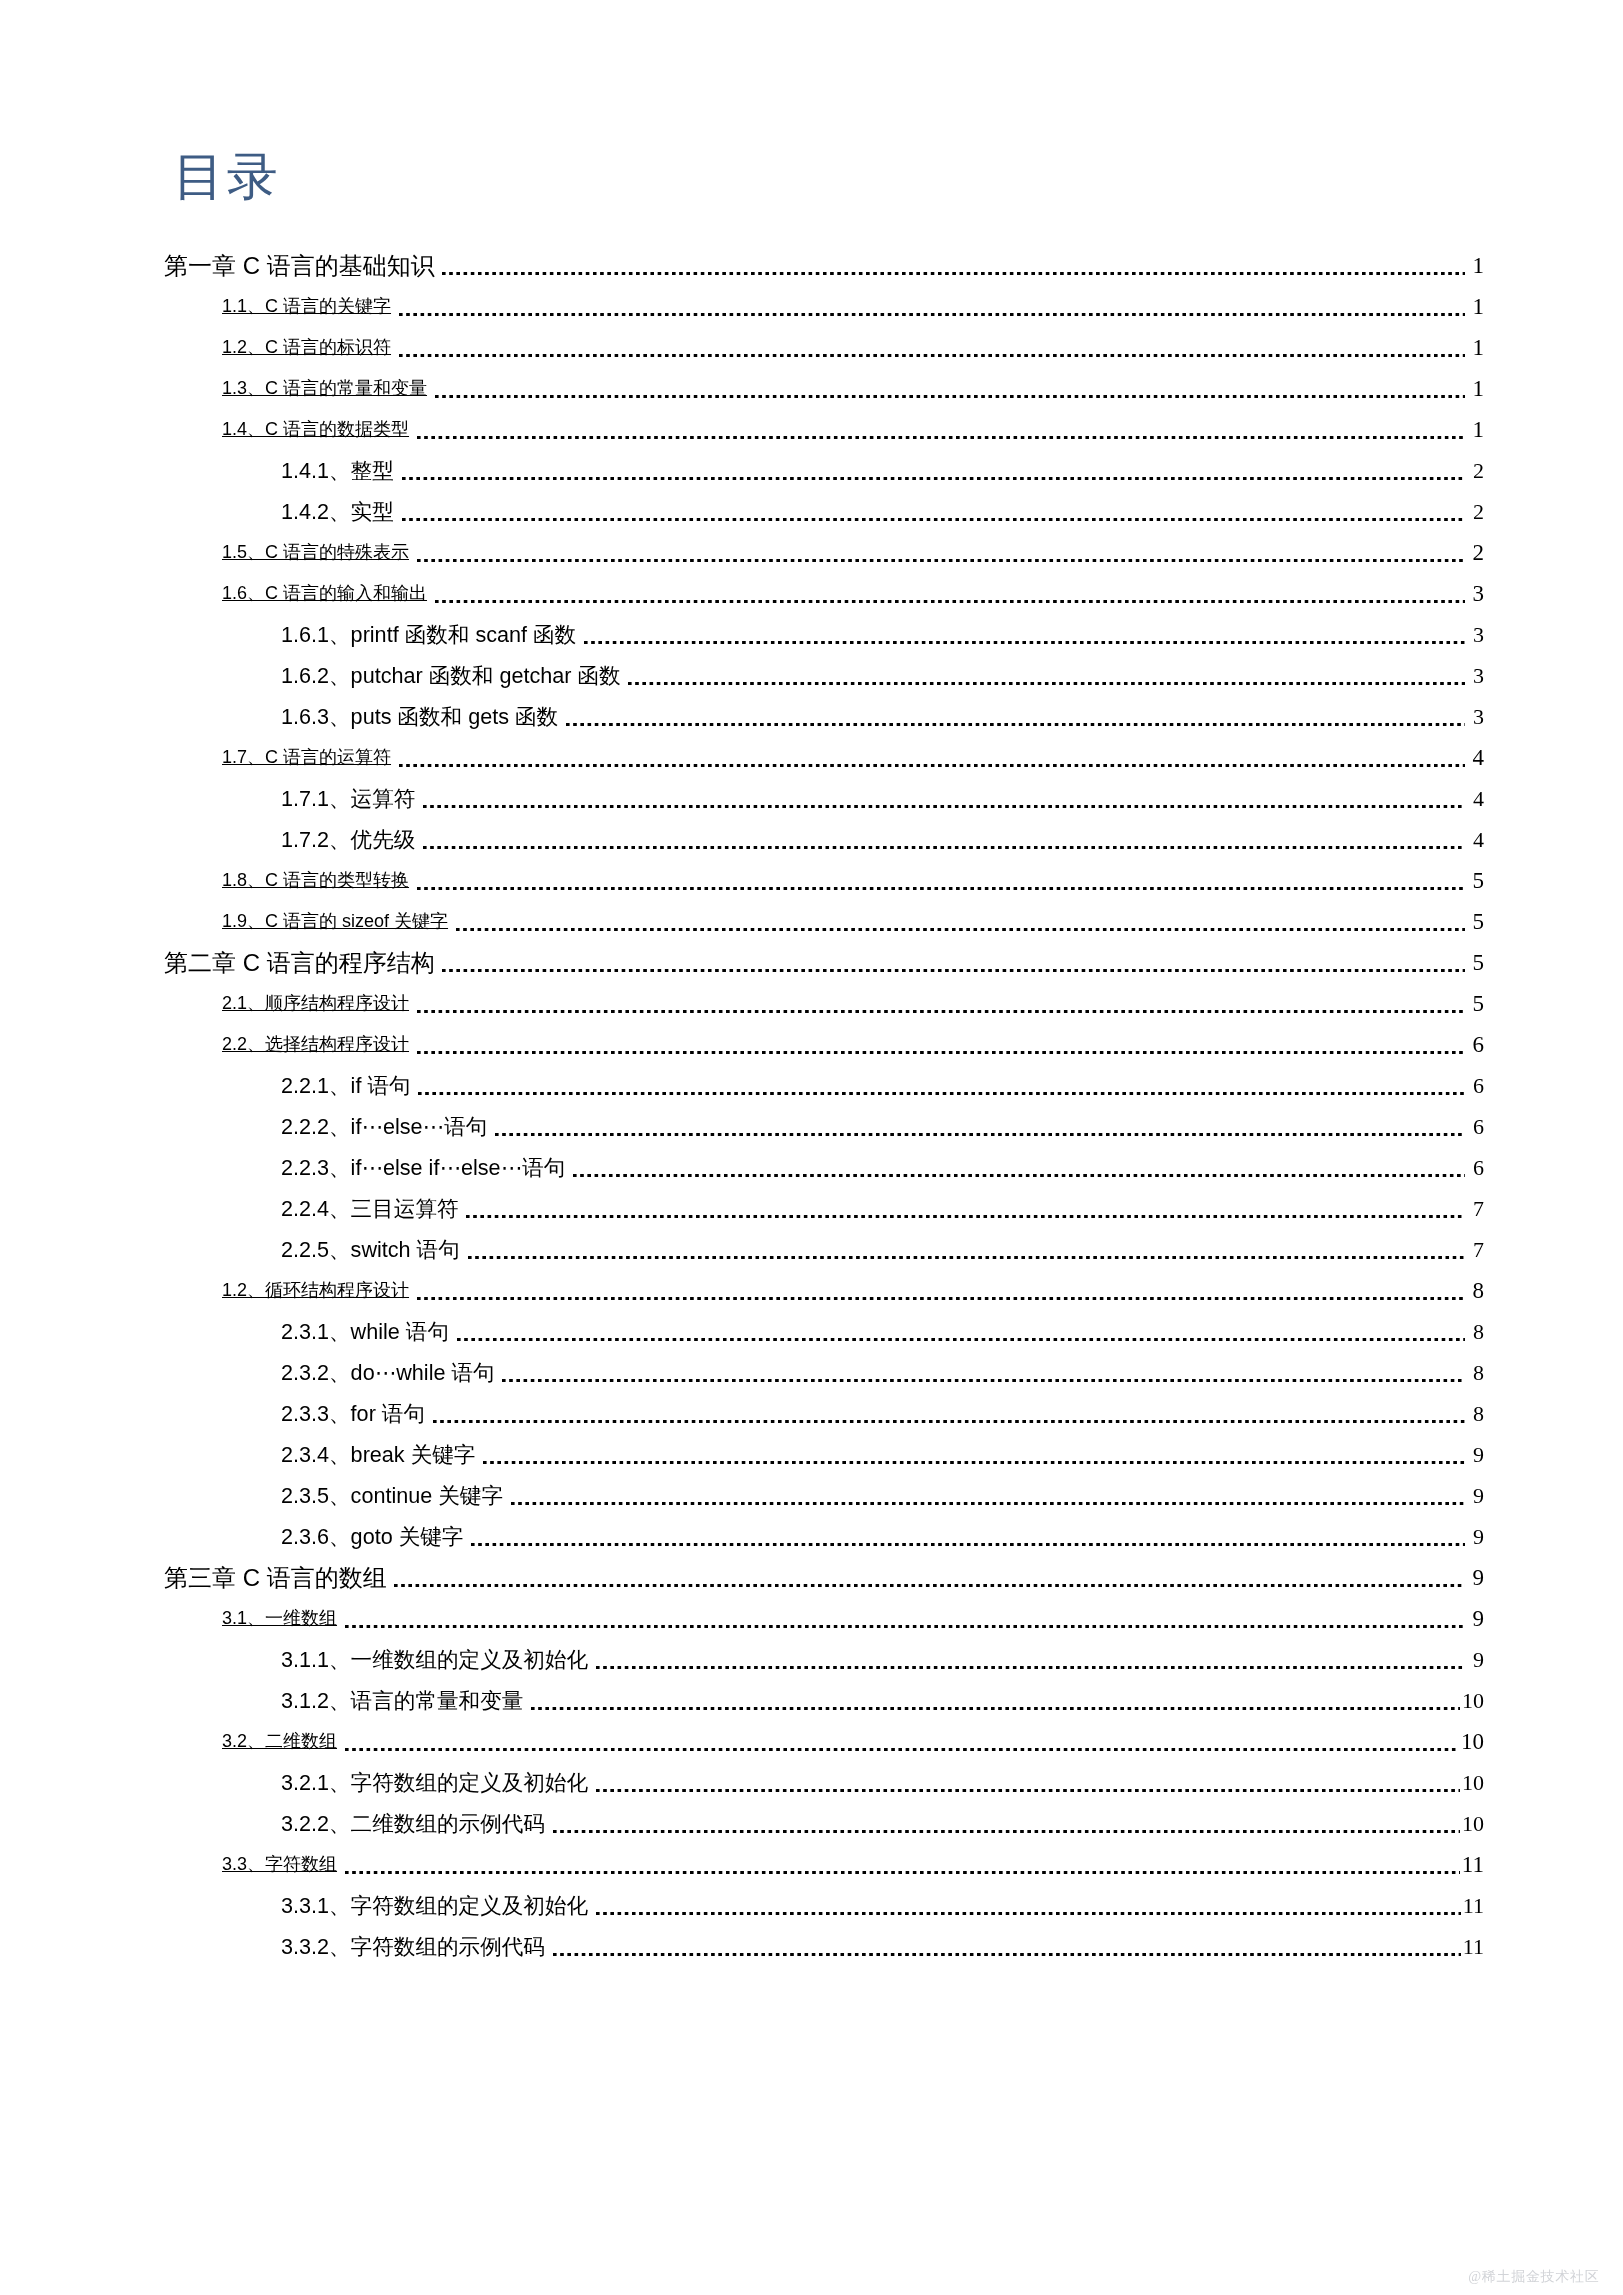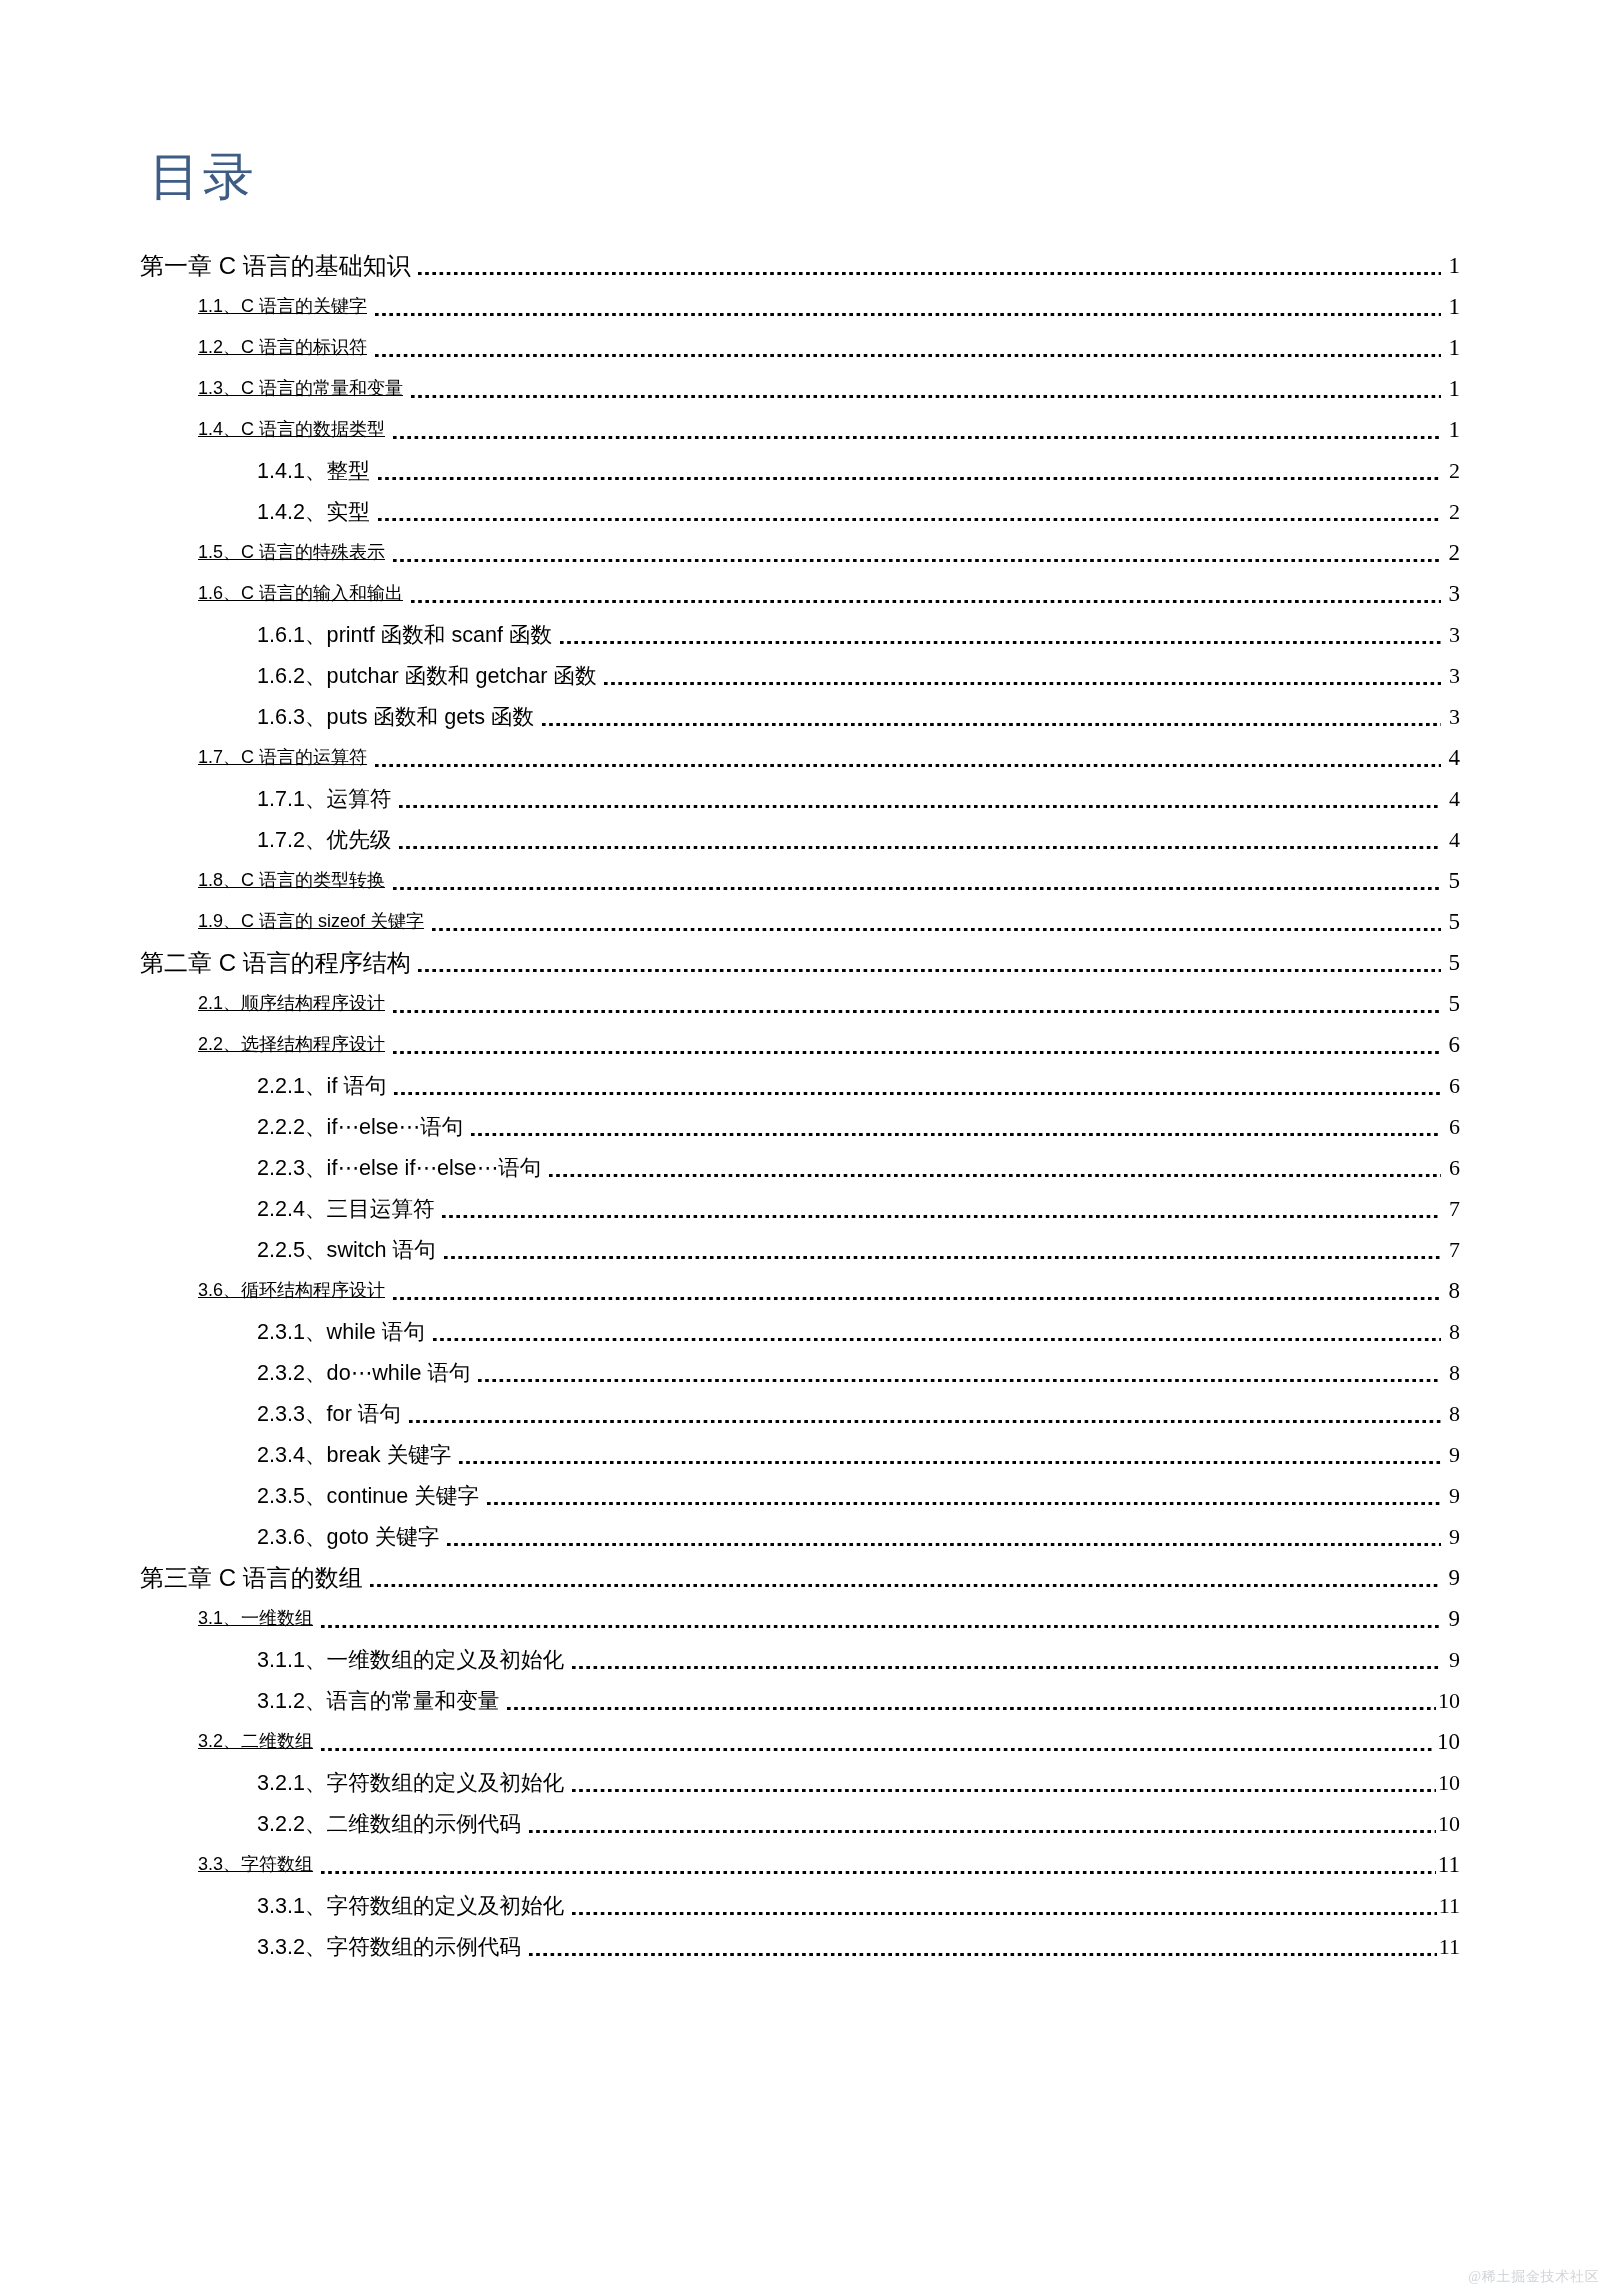--- a/index.html
+++ b/index.html
@@ -18,21 +18,21 @@
 
   
   .page {
     position: absolute;
     inset: 0;
     background: #ffffff;
   }
 
   .content {
     position: absolute;
-    left: 140px;
+    left: 164px;
     top: 151px;
     width: 1320px;
   }
 
   
   .toc-title {
     font-size: 51px;
     line-height: 1.0;
     color: #3e5c84;
     font-weight: 400;
@@ -252,21 +252,21 @@
           <span class="entry-label gap-before">2.2.4、三目运算符</span>
           <span class="leader"></span>
           <span class="pageno">7</span>
         </li>
         <li class="toc-entry lvl-3">
           <span class="entry-label gap-before">2.2.5、switch 语句</span>
           <span class="leader"></span>
           <span class="pageno">7</span>
         </li>
         <li class="toc-entry lvl-2">
-          <span class="entry-label gap-before">3.6、循环结构程序设计</span>
+          <span class="entry-label gap-before">1.2、循环结构程序设计</span>
           <span class="leader"></span>
           <span class="pageno">8</span>
         </li>
         <li class="toc-entry lvl-3">
           <span class="entry-label gap-before">2.3.1、while 语句</span>
           <span class="leader"></span>
           <span class="pageno">8</span>
         </li>
         <li class="toc-entry lvl-3">
           <span class="entry-label gap-before">2.3.2、do⋯while 语句</span>

